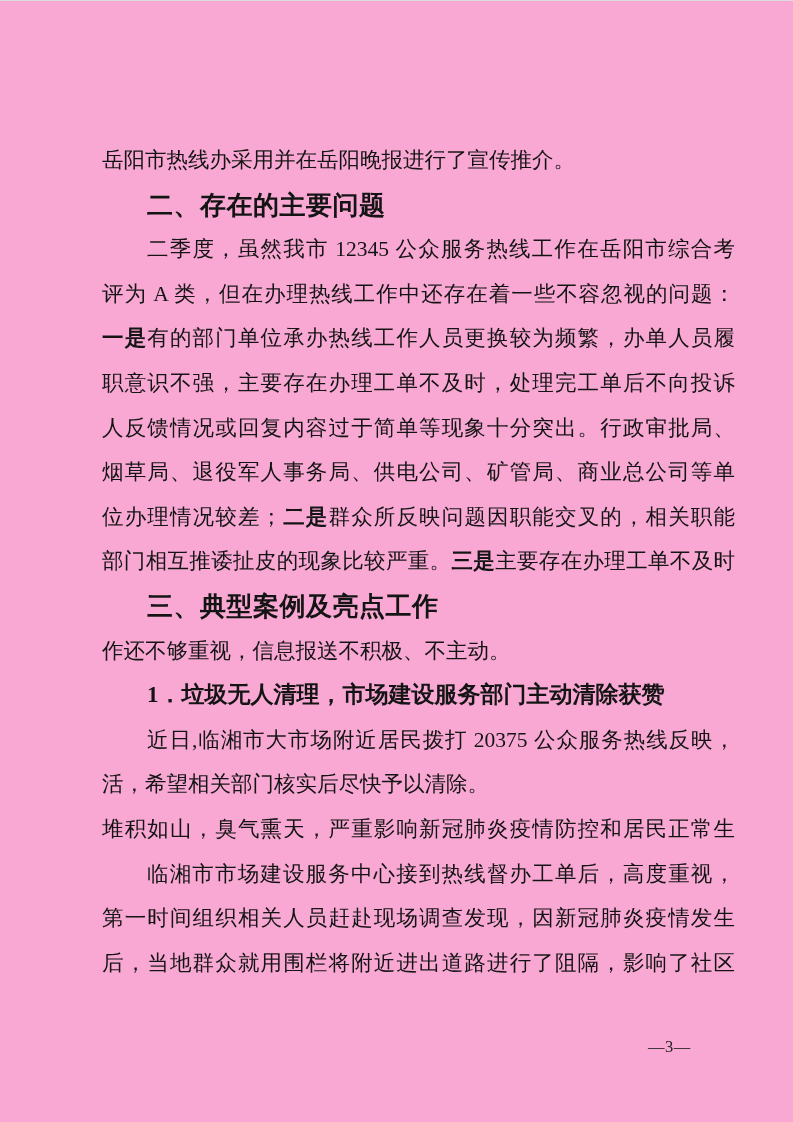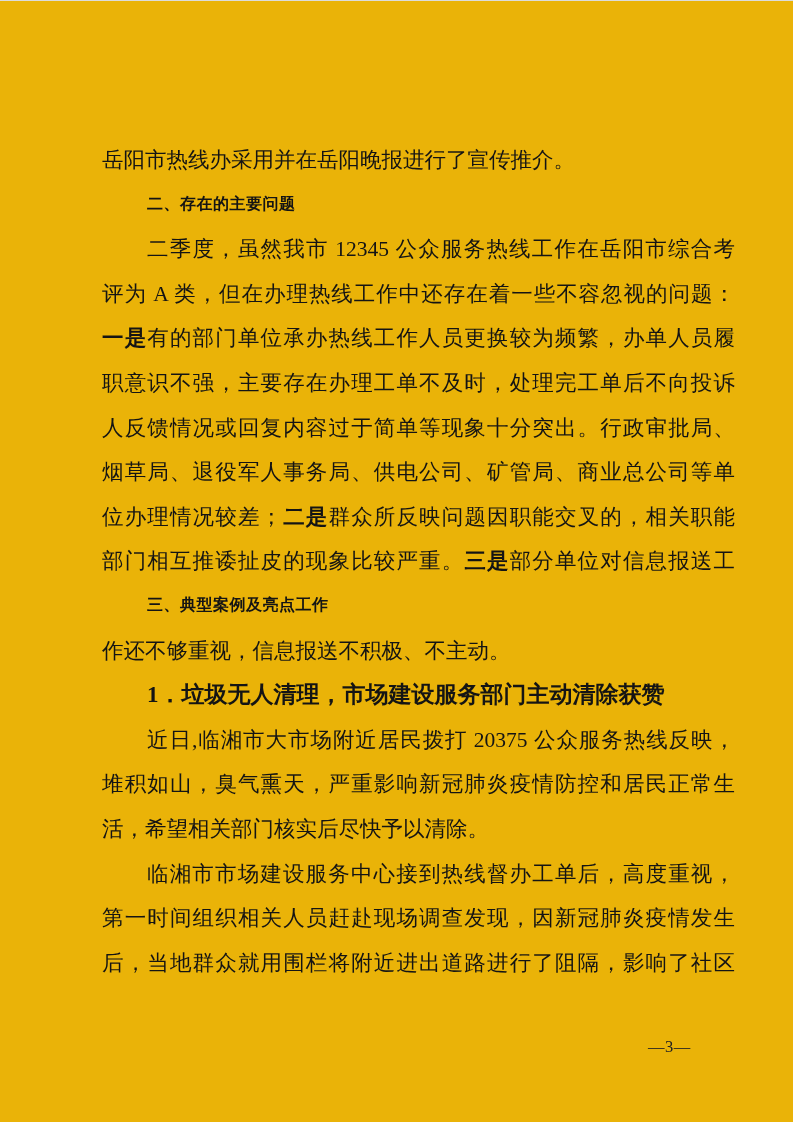--- a/index.html
+++ b/index.html
@@ -4,21 +4,21 @@
 <style>
   html, body {
     margin: 0;
     padding: 0;
     background: #ffffff;
   }
   .page {
     position: relative;
     width: 793px;
     height: 1122px;
-    background: #eab308;
+    background: #f9a8d4;
     overflow: hidden;
     border-top: 1px solid #dcdcdc;
     color: #141414;
     font-family: "Liberation Serif", "DejaVu Serif", serif;
   }
   .text-block {
     position: absolute;
     left: 102px;
     top: 137px;
     width: 633px;
@@ -33,23 +33,23 @@
   }
   .line.fill {
     white-space: normal;
     text-align: justify;
     text-align-last: justify;
   }
   .line.indent {
     text-indent: 45px;
   }
   .line.h1 {
-    font-family: Liberation Mono, monospace;
+    font-family: Liberation Sans, sans-serif;
     font-weight: 700;
-    font-size: 16px;
+    font-size: 26px;
     letter-spacing: 0.5px;
   }
   .line.h2 {
     font-weight: 700;
     font-size: 23px;
   }
   .seg-bold {
     font-weight: 700;
   }
   .page-number {
@@ -72,25 +72,25 @@
   <div class="text-block" id="doc-body">
       <div class="line body"><span class="seg">岳阳市热线办采用并在岳阳晚报进行了宣传推介。</span></div>
       <div class="line h1 indent"><span class="seg seg-bold">二、存在的主要问题</span></div>
       <div class="line body fill indent"><span class="seg">二季度，虽然我市 12345 公众服务热线工作在岳阳市综合考</span></div>
       <div class="line body fill"><span class="seg">评为 A 类，但在办理热线工作中还存在着一些不容忽视的问题：</span></div>
       <div class="line body fill"><span class="seg seg-bold">一是</span><span class="seg">有的部门单位承办热线工作人员更换较为频繁，办单人员履</span></div>
       <div class="line body fill"><span class="seg">职意识不强，主要存在办理工单不及时，处理完工单后不向投诉</span></div>
       <div class="line body fill"><span class="seg">人反馈情况或回复内容过于简单等现象十分突出。行政审批局、</span></div>
       <div class="line body fill"><span class="seg">烟草局、退役军人事务局、供电公司、矿管局、商业总公司等单</span></div>
       <div class="line body fill"><span class="seg">位办理情况较差；</span><span class="seg seg-bold">二是</span><span class="seg">群众所反映问题因职能交叉的，相关职能</span></div>
-      <div class="line body fill"><span class="seg">部门相互推诿扯皮的现象比较严重。</span><span class="seg seg-bold">三是</span><span class="seg">部分单位对信息报送工</span></div>
+      <div class="line body fill"><span class="seg">部门相互推诿扯皮的现象比较严重。</span><span class="seg seg-bold">三是</span><span class="seg">主要存在办理工单不及时</span></div>
       <div class="line h1 indent"><span class="seg seg-bold">三、典型案例及亮点工作</span></div>
       <div class="line body"><span class="seg">作还不够重视，信息报送不积极、不主动。</span></div>
       <div class="line h2 indent"><span class="seg seg-bold">1．垃圾无人清理，市场建设服务部门主动清除获赞</span></div>
       <div class="line body fill indent"><span class="seg">近日,临湘市大市场附近居民拨打 20375 公众服务热线反映，</span></div>
+      <div class="line body"><span class="seg">活，希望相关部门核实后尽快予以清除。</span></div>
       <div class="line body fill"><span class="seg">堆积如山，臭气熏天，严重影响新冠肺炎疫情防控和居民正常生</span></div>
-      <div class="line body"><span class="seg">活，希望相关部门核实后尽快予以清除。</span></div>
       <div class="line body fill indent"><span class="seg">临湘市市场建设服务中心接到热线督办工单后，高度重视，</span></div>
       <div class="line body fill"><span class="seg">第一时间组织相关人员赶赴现场调查发现，因新冠肺炎疫情发生</span></div>
       <div class="line body fill"><span class="seg">后，当地群众就用围栏将附近进出道路进行了阻隔，影响了社区</span></div>
     </div>
   <div class="page-number">—3—</div>
 </div>
 
 </body></html>

